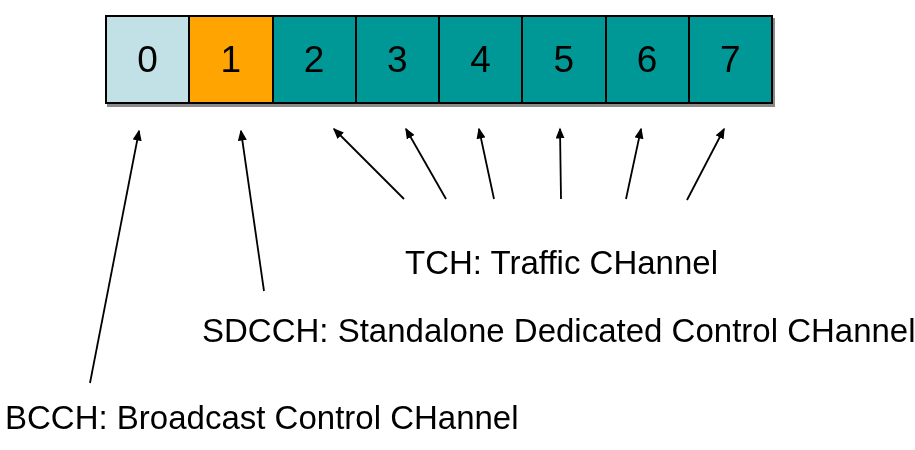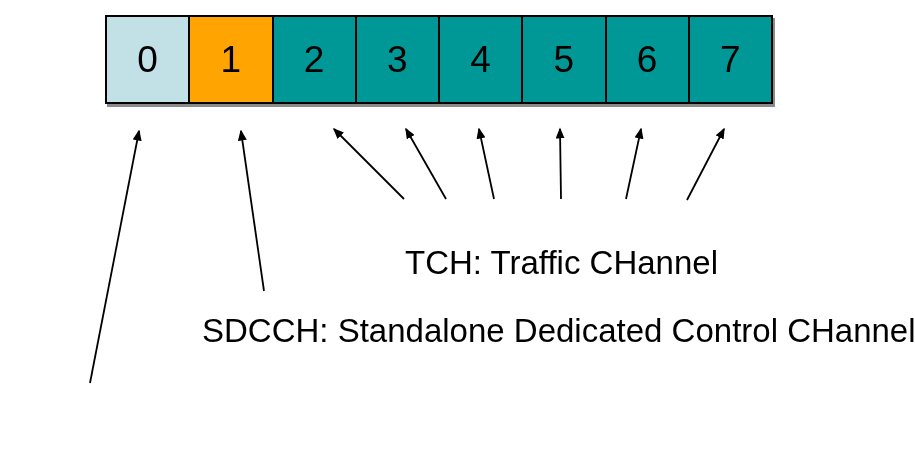--- a/index.html
+++ b/index.html
@@ -84,14 +84,15 @@
     <line x1="404" y1="199" x2="334" y2="129" stroke="#000" stroke-width="1.8" marker-end="url(#ah)"></line>
     <line x1="446" y1="199" x2="406" y2="129" stroke="#000" stroke-width="1.8" marker-end="url(#ah)"></line>
     <line x1="494" y1="199" x2="479" y2="129" stroke="#000" stroke-width="1.8" marker-end="url(#ah)"></line>
     <line x1="561" y1="199" x2="560" y2="129" stroke="#000" stroke-width="1.8" marker-end="url(#ah)"></line>
     <line x1="626" y1="199" x2="641" y2="129" stroke="#000" stroke-width="1.8" marker-end="url(#ah)"></line>
     <line x1="687" y1="200" x2="724" y2="129" stroke="#000" stroke-width="1.8" marker-end="url(#ah)"></line>
   </svg>
 
   <div class="lbl lbl-tch">TCH: Traffic CHannel</div>
   <div class="lbl lbl-sdcch">SDCCH: Standalone Dedicated Control CHannel</div>
+  <div class="lbl lbl-bcch">BCCH: Broadcast Control CHannel</div>
 
 </div>
 
 </body></html>

